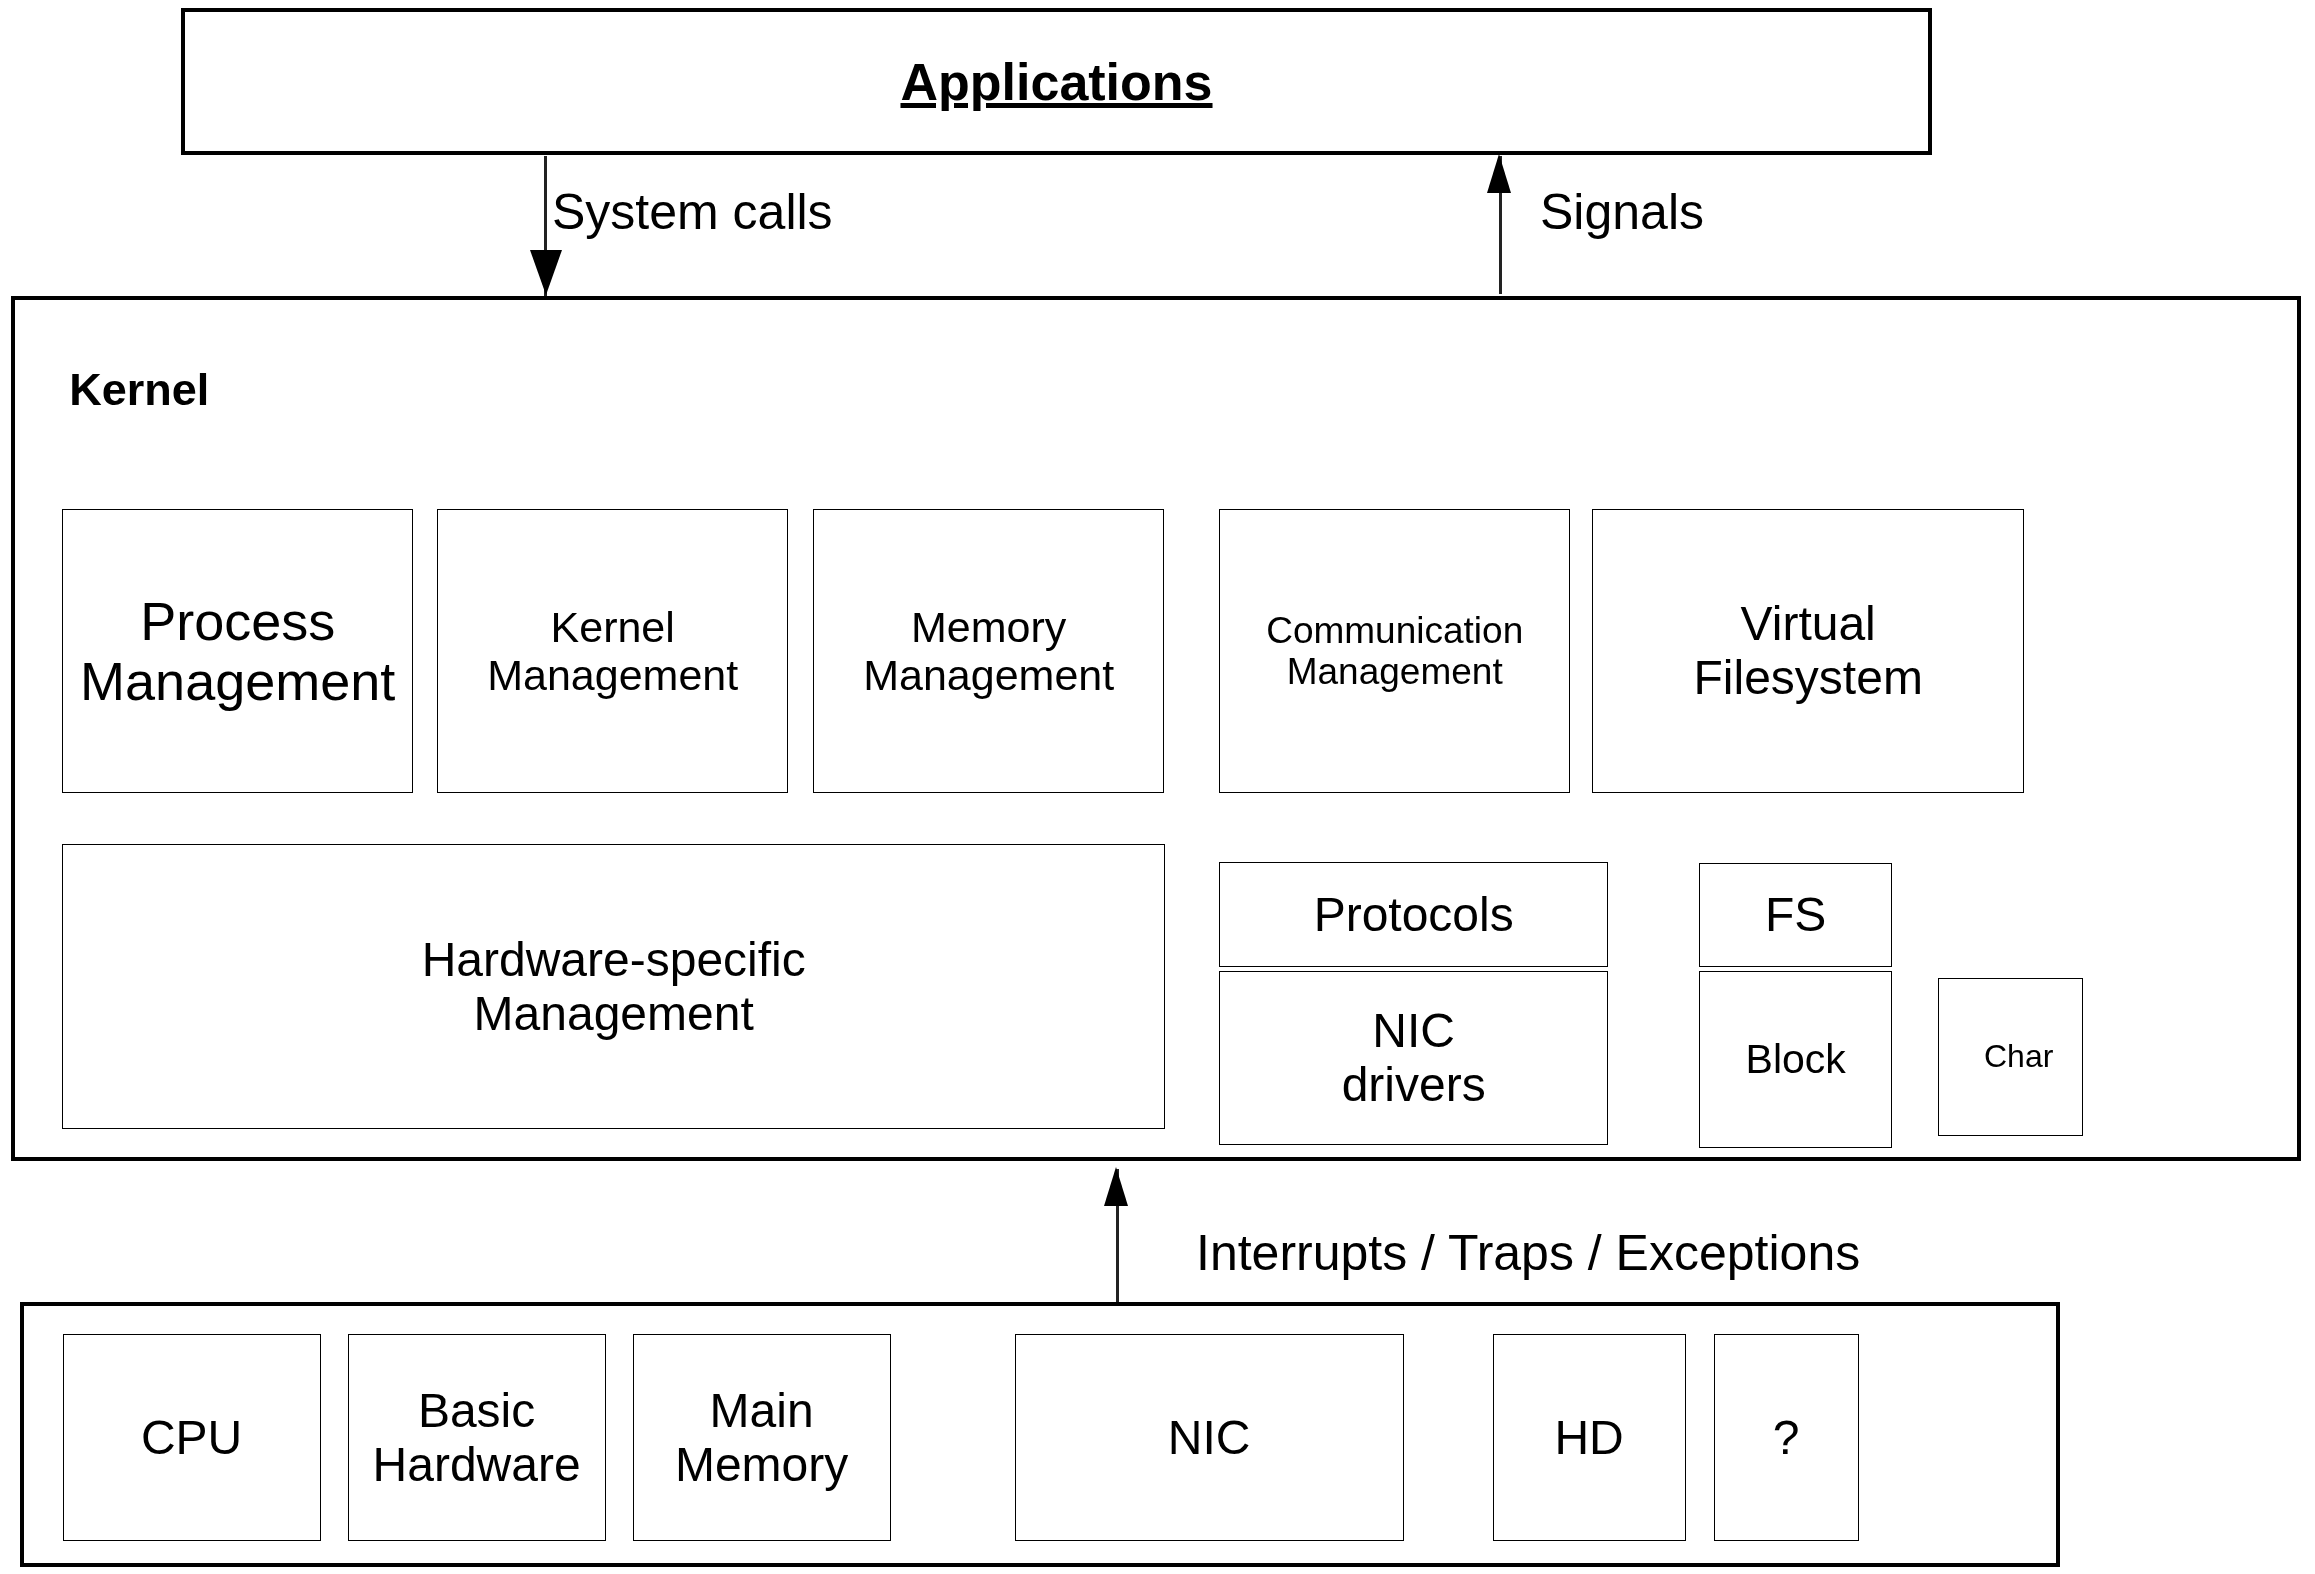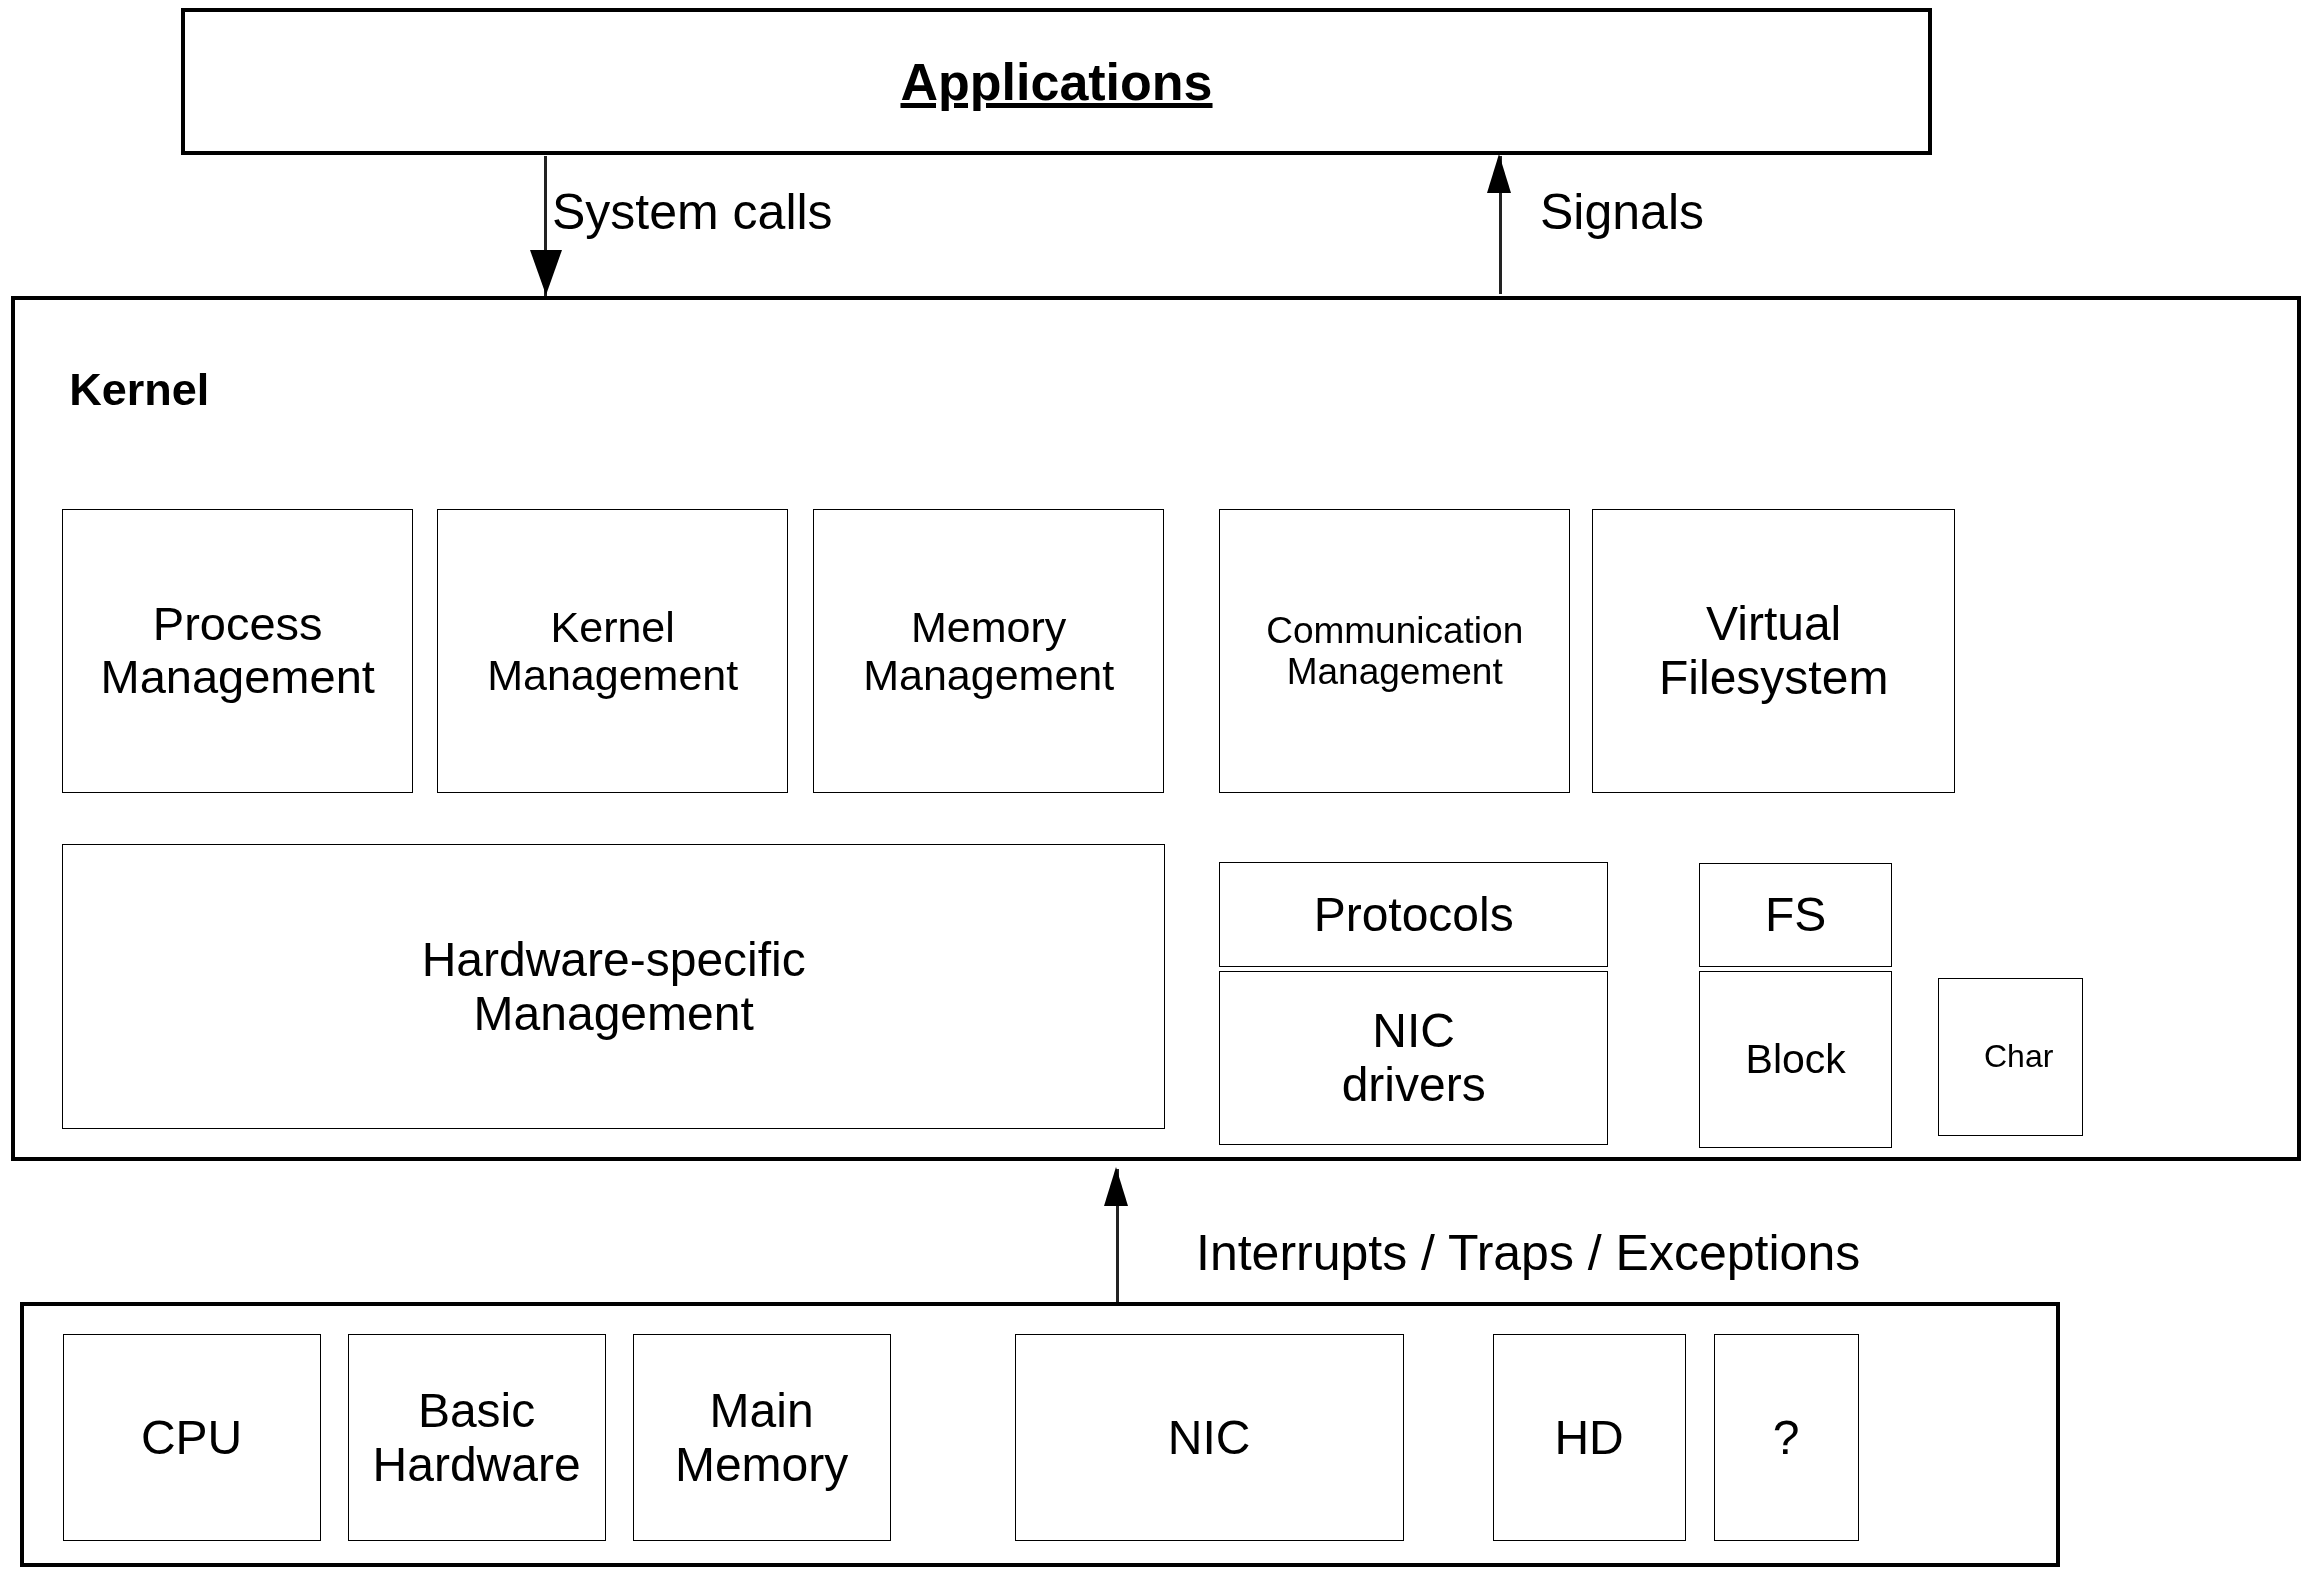--- a/index.html
+++ b/index.html
@@ -59,25 +59,25 @@
     position: absolute;
     left: 54px;
     top: 65px;
     font-size: 45px;
     font-weight: bold;
     white-space: nowrap;
   }
 
   
   .krow1 { top: 209px; height: 284px; }
-  #k-process        { left: 47px;   width: 351px; font-size: 47px; }
+  #k-process        { left: 47px;   width: 351px; font-size: 54px; }
   #k-kernelmgmt     { left: 422px;  width: 351px; font-size: 43px; }
   #k-memory         { left: 798px;  width: 351px; font-size: 43px; }
   #k-communication  { left: 1204px; width: 351px; font-size: 37px; }
-  #k-vfs            { left: 1577px; width: 363px; font-size: 48px; }
+  #k-vfs            { left: 1577px; width: 432px; font-size: 48px; }
 
   
   #k-hwspecific {
     left: 47px;
     top: 544px;
     width: 1103px;
     height: 285px;
     font-size: 48px;
   }
   #k-protocols {

